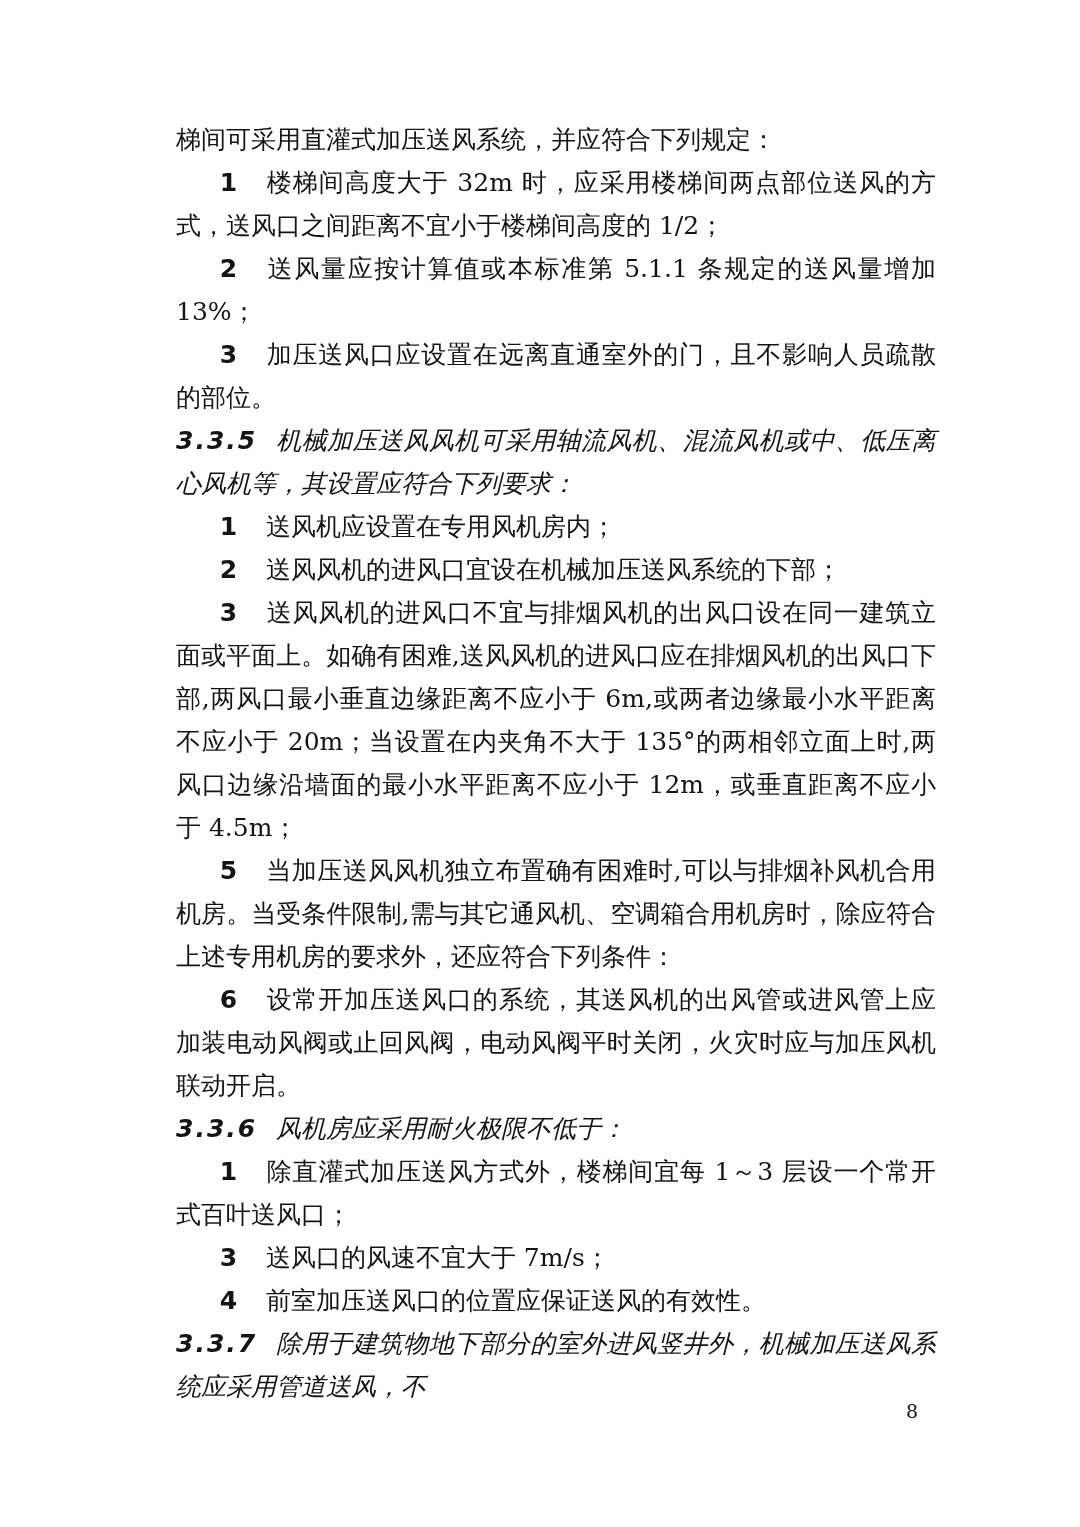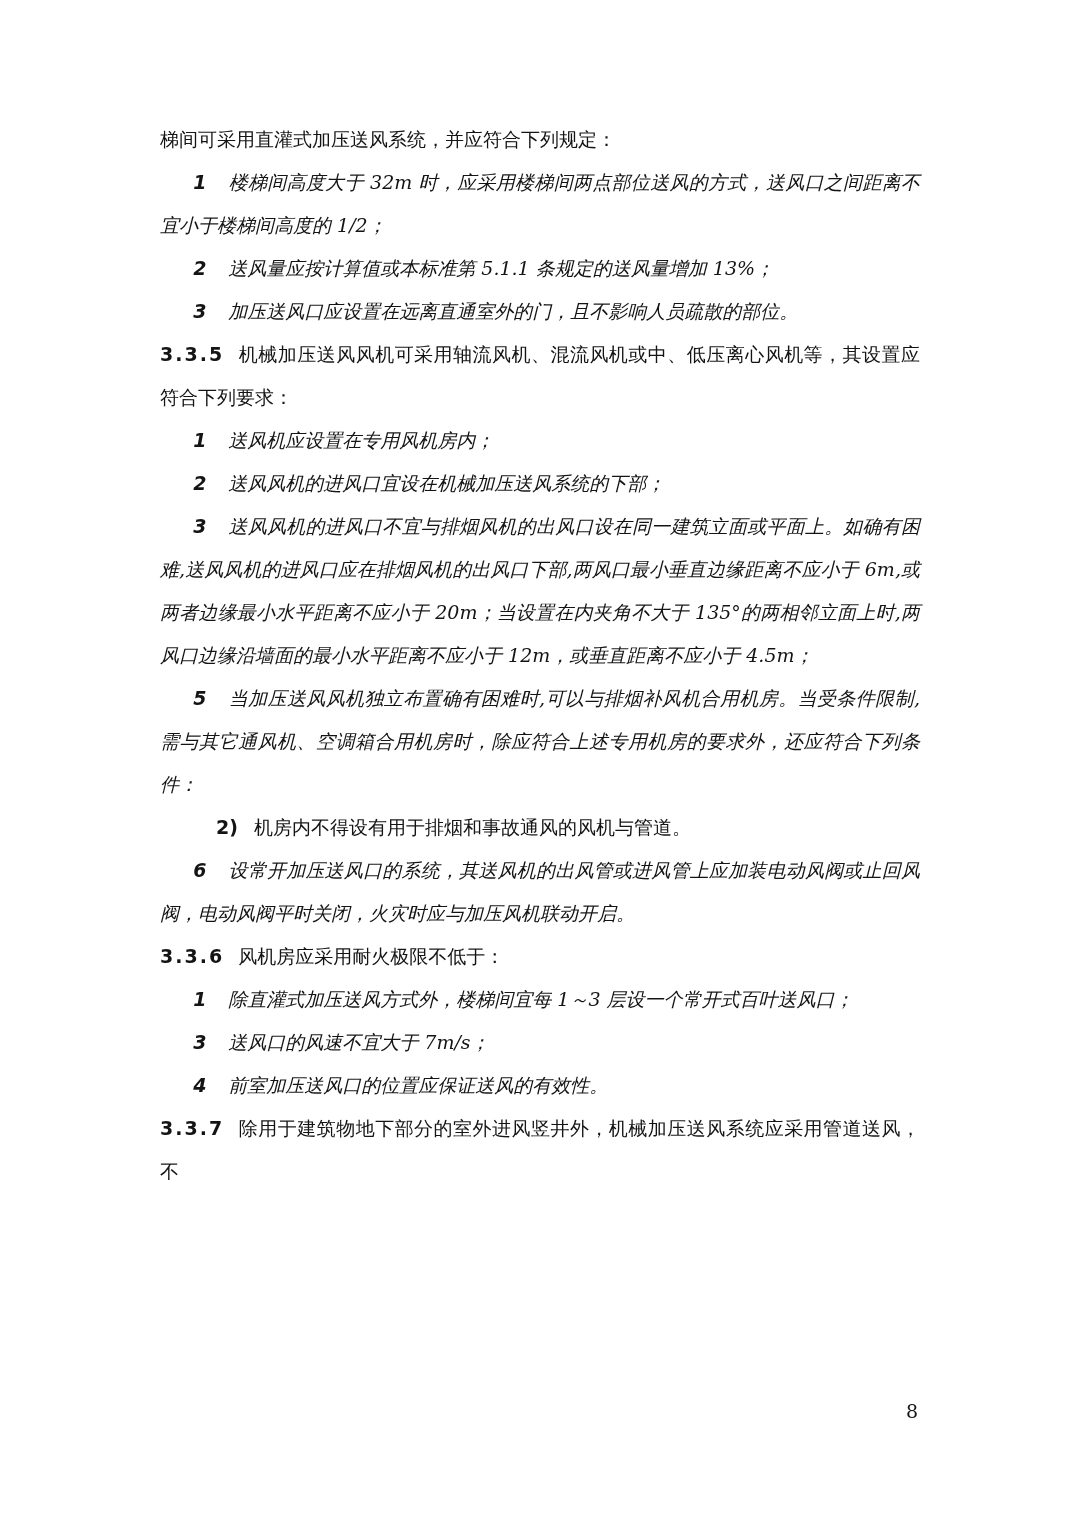--- a/index.html
+++ b/index.html
@@ -11,34 +11,34 @@
     position: relative;
     width: 1080px;
     height: 1527px;
     background: #ffffff;
     overflow: hidden;
     font-family: "DejaVu Serif", "Liberation Serif", serif;
     color: #141414;
   }
   .content {
     position: absolute;
-    left: 160px;
+    left: 176px;
     top: 118px;
     width: 760px;
-    font-size: 19px;
+    font-size: 25px;
     line-height: 43px;
     text-align: justify;
   }
   .content p {
     margin: 0;
     padding: 0;
   }
-  p.item { text-indent: 1.75em; font-style: italic; }
+  p.item { text-indent: 1.75em; }
   p.subitem { text-indent: 2.95em; }
-  p.section { text-indent: 0; }
+  p.section { text-indent: 0; font-style: italic; }
   p.continuation { text-indent: 0; }
   .num {
     font-family: "DejaVu Sans", "Liberation Sans", sans-serif;
     font-weight: bold;
     margin-right: 1.15em;
   }
   p.section .num {
     letter-spacing: 2px;
     margin-right: 0.75em;
   }
@@ -62,21 +62,20 @@
   <div class="content" id="paragraphs">
       <p class="continuation"><span class="txt">梯间可采用直灌式加压送风系统，并应符合下列规定：</span></p>
       <p class="item"><span class="num">1</span><span class="txt">楼梯间高度大于 32m 时，应采用楼梯间两点部位送风的方式，送风口之间距离不宜小于楼梯间高度的 1/2；</span></p>
       <p class="item"><span class="num">2</span><span class="txt">送风量应按计算值或本标准第 5.1.1 条规定的送风量增加 13%；</span></p>
       <p class="item"><span class="num">3</span><span class="txt">加压送风口应设置在远离直通室外的门，且不影响人员疏散的部位。</span></p>
       <p class="section"><span class="num">3.3.5</span><span class="txt">机械加压送风风机可采用轴流风机、混流风机或中、低压离心风机等，其设置应符合下列要求：</span></p>
       <p class="item"><span class="num">1</span><span class="txt">送风机应设置在专用风机房内；</span></p>
       <p class="item"><span class="num">2</span><span class="txt">送风风机的进风口宜设在机械加压送风系统的下部；</span></p>
       <p class="item"><span class="num">3</span><span class="txt">送风风机的进风口不宜与排烟风机的出风口设在同一建筑立面或平面上。如确有困难,送风风机的进风口应在排烟风机的出风口下部,两风口最小垂直边缘距离不应小于 6m,或两者边缘最小水平距离不应小于 20m；当设置在内夹角不大于 135°的两相邻立面上时,两风口边缘沿墙面的最小水平距离不应小于 12m，或垂直距离不应小于 4.5m；</span></p>
       <p class="item"><span class="num">5</span><span class="txt">当加压送风风机独立布置确有困难时,可以与排烟补风机合用机房。当受条件限制,需与其它通风机、空调箱合用机房时，除应符合上述专用机房的要求外，还应符合下列条件：</span></p>
-      <p class="subitem"><span class="num">2)</span><span class="txt">机房内不得设有用于排烟和事故通风的风机与管道。</span></p>
       <p class="item"><span class="num">6</span><span class="txt">设常开加压送风口的系统，其送风机的出风管或进风管上应加装电动风阀或止回风阀，电动风阀平时关闭，火灾时应与加压风机联动开启。</span></p>
       <p class="section"><span class="num">3.3.6</span><span class="txt">风机房应采用耐火极限不低于：</span></p>
       <p class="item"><span class="num">1</span><span class="txt">除直灌式加压送风方式外，楼梯间宜每 1～3 层设一个常开式百叶送风口；</span></p>
       <p class="item"><span class="num">3</span><span class="txt">送风口的风速不宜大于 7m/s；</span></p>
       <p class="item"><span class="num">4</span><span class="txt">前室加压送风口的位置应保证送风的有效性。</span></p>
       <p class="section"><span class="num">3.3.7</span><span class="txt">除用于建筑物地下部分的室外进风竖井外，机械加压送风系统应采用管道送风，不</span></p>
     </div>
   <div class="page-number">8</div>
 </div>
 

